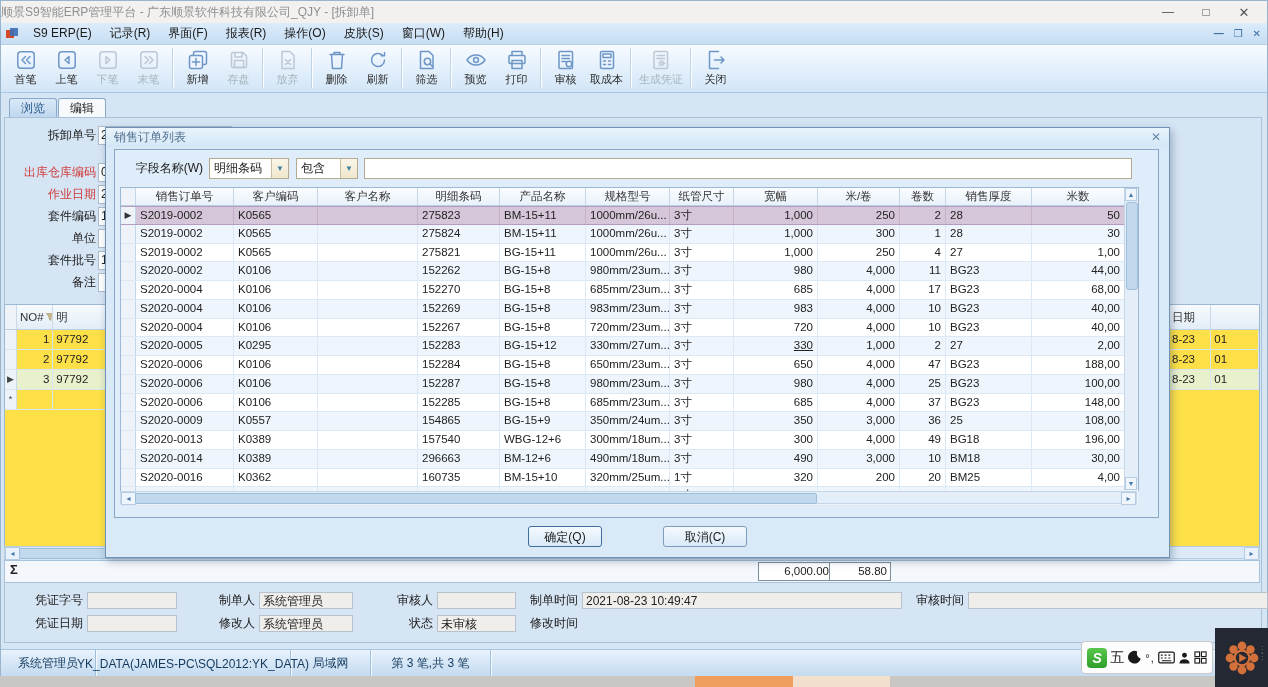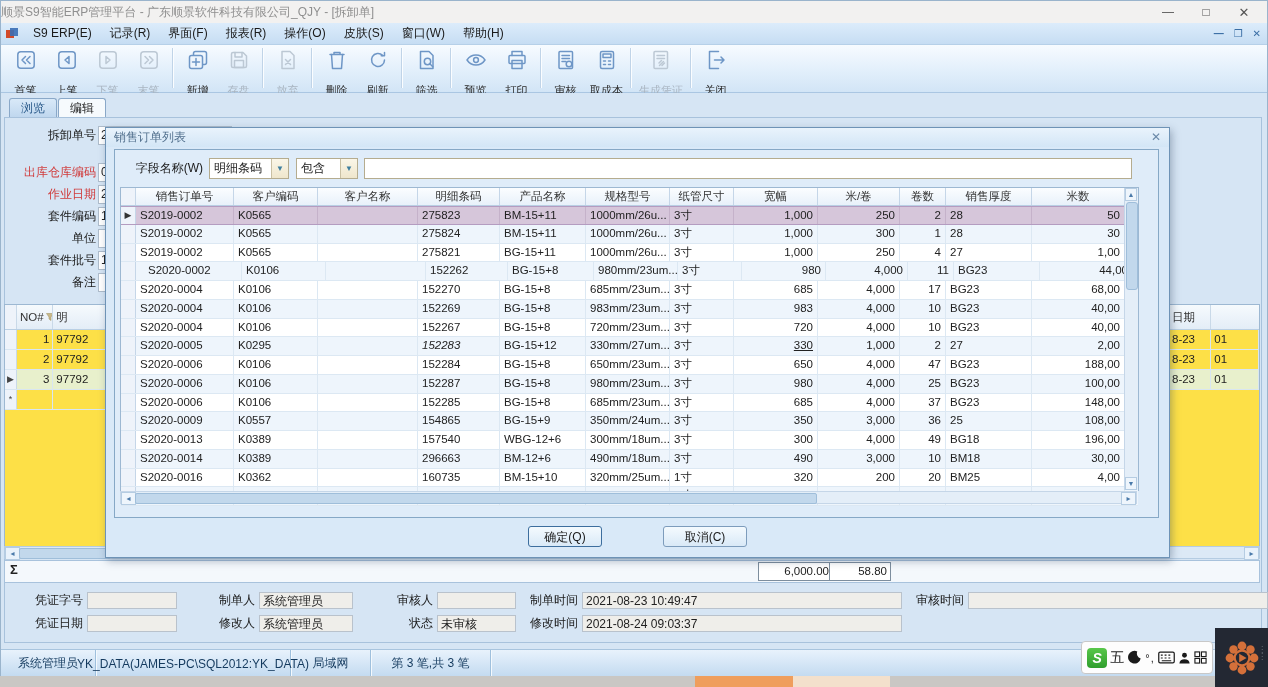--- a/index.html
+++ b/index.html
@@ -20,21 +20,21 @@
   .applogo i{position:absolute;width:8px;height:8px;display:block;}
   .applogo i:nth-child(1){left:0;top:2px;background:#d24a2a;}
   .applogo i:nth-child(2){left:4px;top:0;background:#3a6eb5;opacity:.9;}
   .menuitem{padding:0 9px;height:21px;line-height:21px;color:#1a1a1a;cursor:default;}
   .mdictl{position:absolute;right:6px;top:0;height:21px;display:flex;align-items:center;gap:10px;color:#3a6ea5;font-size:10px;font-weight:bold;}
 
   
   .toolbar{position:absolute;left:0;top:44px;width:100%;height:48px;background:linear-gradient(#f7fbff,#e2effb 55%,#d2e5f6);border-bottom:1px solid #aac6e2;display:flex;align-items:flex-start;padding:2px 0 0 4px;box-sizing:border-box;}
   .tbtn{min-width:33px;padding:1px 3px 0 3px;display:flex;flex-direction:column;align-items:center;color:#6e96c6;cursor:pointer;border:1px solid transparent;border-radius:3px;}
   .tbtn svg{display:block;}
-  .tbtn .tlabel{font-size:11px;color:#2b2b2b;margin-top:12px;white-space:nowrap;}
+  .tbtn .tlabel{font-size:11px;color:#2b2b2b;margin-top:1px;white-space:nowrap;}
   .tbtn.disabled{color:#bcc8d4;pointer-events:none;}
   .tbtn.disabled .tlabel{color:#a9b5c1;}
   .tsep{width:0;height:40px;border-left:1px solid #c0d4e8;border-right:1px solid #fbfdff;margin:1px 3px 0 3px;}
 
   
   .content{position:absolute;left:0;top:92px;width:100%;height:556px;background:#d6e5f4;}
   .tabs{position:absolute;left:8px;top:5px;display:flex;gap:1px;}
   .tab{height:19px;line-height:19px;padding:0 11px;border:1px solid #8aa8c8;border-bottom:none;border-radius:3px 3px 0 0;background:linear-gradient(#d9e9f8,#bed6ee);color:#2a5a8a;cursor:pointer;}
   .tab.active{background:#f6fafd;color:#1a1a1a;}
   .mainpanel{position:absolute;left:3px;top:24px;width:1256px;height:524px;border:1px solid #a8c2dc;background:#d6e5f4;}
@@ -438,21 +438,20 @@
             <span class="fbox" style="width: 300px;"></span>
           </div>
           <div class="frow" style="top: 521px;">
             <span class="flabel" style="width: 80px; margin-left: 0px;">凭证日期</span>
             <span class="fbox" style="width: 90px;"></span>
             <span class="flabel" style="width: 56px; margin-left: 26px;">修改人</span>
             <span class="fbox" style="width: 94px;">系统管理员</span>
             <span class="flabel" style="width: 62px; margin-left: 22px;">状态</span>
             <span class="fbox" style="width: 79px;">未审核</span>
             <span class="flabel" style="width: 56px; margin-left: 10px;">修改时间</span>
-            <span class="fbox" style="width: 320px;">2021-08-24 09:03:37</span>
           </div>
         </div>
     </div>
 
     <div class="statusbar" id="statusbar">
         <span class="sbcell" style="width: 95px;">系统管理员</span>
         <span class="sbcell" style="width: 195px;">YK_DATA(JAMES-PC\SQL2012:YK_DATA)</span>
         <span class="sbcell" style="width: 80px;">局域网</span>
         <span class="sbcell" style="width: 120px;">第 3 笔,共 3 笔</span>
         <span class="sbcell" style="flex: 1 1 0%; border-right: none; box-shadow: none;"></span>
@@ -540,21 +539,21 @@
               <span class="cc" style="width: 84px;">1000mm/26u...</span>
               <span class="cc" style="width: 64px;">3寸</span>
               <span class="cc num" style="width: 84px;">1,000</span>
               <span class="cc num" style="width: 82px;">250</span>
               <span class="cc num" style="width: 46px;">4</span>
               <span class="cc" style="width: 86px;">27</span>
               <span class="cc num" style="width: 93px;">1,00</span>
             </div>
             <div class="grow alt">
               <span class="gsel"></span>
-              <span class="cc" style="width: 98px; margin-left: 8px;">S2020-0002</span>
+              <span class="cc" style="width: 98px;">S2020-0002</span>
               <span class="cc" style="width: 84px;">K0106</span>
               <span class="cc" style="width: 100px;"><span class="blurbox"></span></span>
               <span class="cc" style="width: 82px;">152262</span>
               <span class="cc" style="width: 86px;">BG-15+8</span>
               <span class="cc" style="width: 84px;">980mm/23um...</span>
               <span class="cc" style="width: 64px;">3寸</span>
               <span class="cc num" style="width: 84px;">980</span>
               <span class="cc num" style="width: 82px;">4,000</span>
               <span class="cc num" style="width: 46px;">11</span>
               <span class="cc" style="width: 86px;">BG23</span>
@@ -603,21 +602,21 @@
               <span class="cc num" style="width: 82px;">4,000</span>
               <span class="cc num" style="width: 46px;">10</span>
               <span class="cc" style="width: 86px;">BG23</span>
               <span class="cc num" style="width: 93px;">40,00</span>
             </div>
             <div class="grow alt">
               <span class="gsel"></span>
               <span class="cc" style="width: 98px;">S2020-0005</span>
               <span class="cc" style="width: 84px;">K0295</span>
               <span class="cc" style="width: 100px;"><span class="blurbox"></span></span>
-              <span class="cc" style="width: 82px; font-style: italic;">152283</span>
+              <span class="cc" style="width: 82px;">152283</span>
               <span class="cc" style="width: 86px;">BG-15+12</span>
               <span class="cc" style="width: 84px;">330mm/27um...</span>
               <span class="cc" style="width: 64px;">3寸</span>
               <span class="cc num" style="width: 84px; text-decoration: underline;">330</span>
               <span class="cc num" style="width: 82px;">1,000</span>
               <span class="cc num" style="width: 46px;">2</span>
               <span class="cc" style="width: 86px;">27</span>
               <span class="cc num" style="width: 93px;">2,00</span>
             </div>
             <div class="grow">

